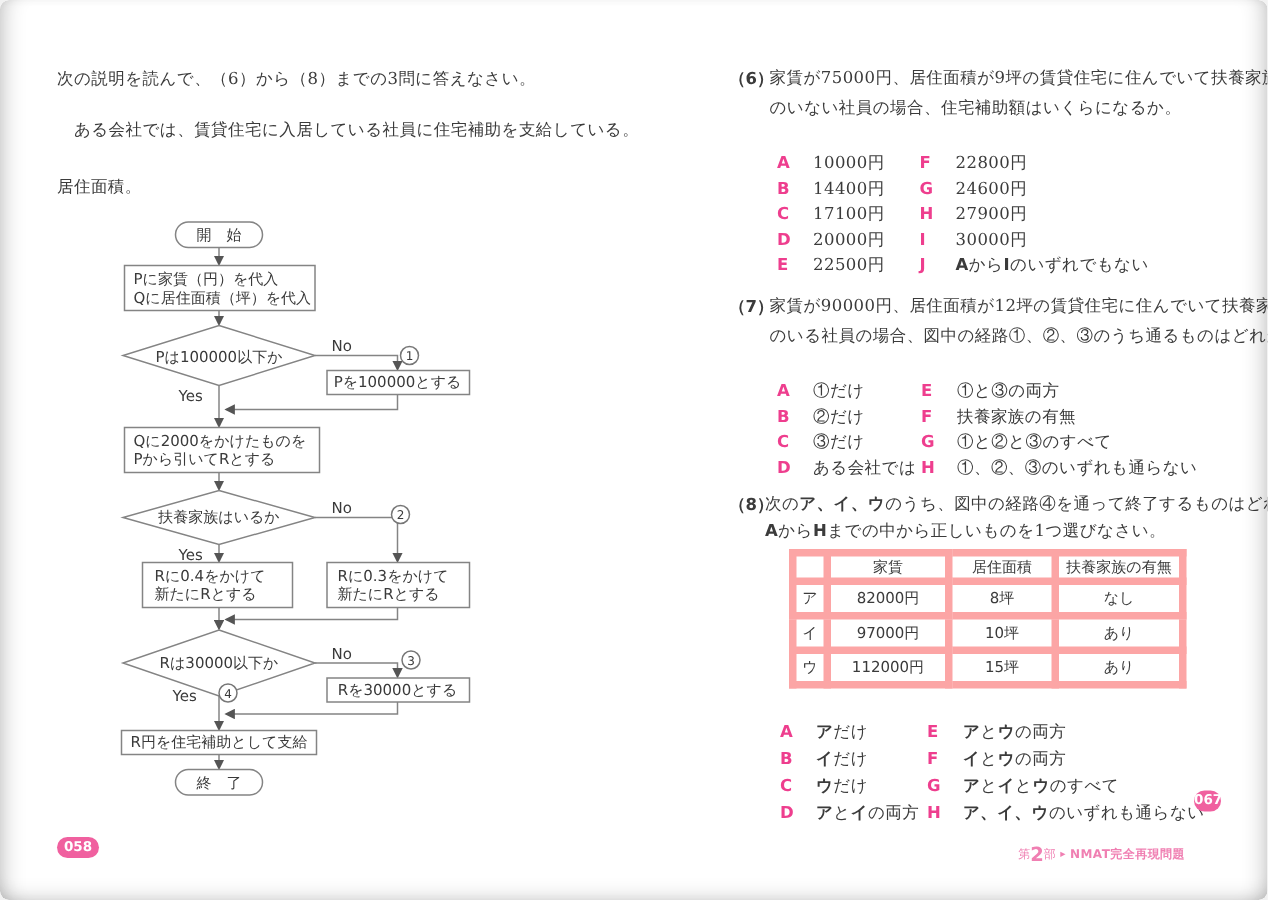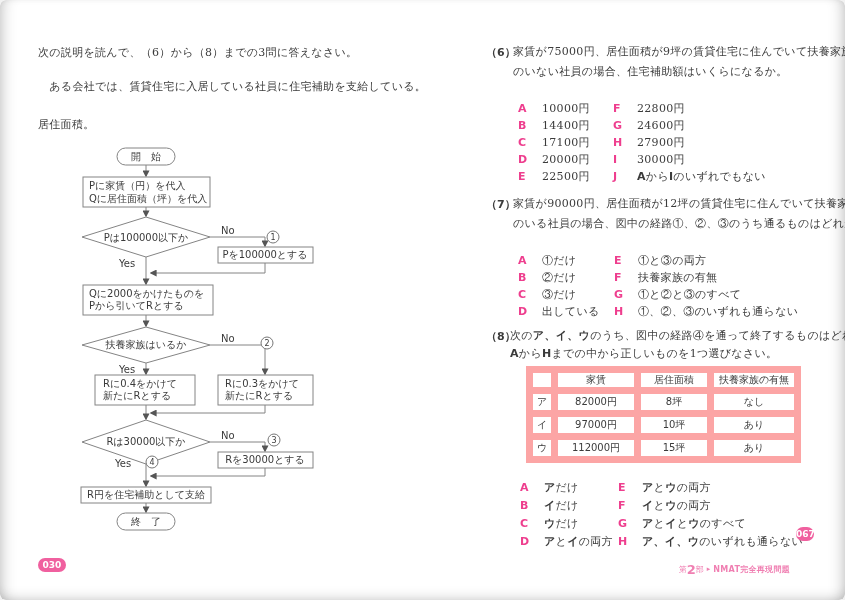--- a/index.html
+++ b/index.html
@@ -13,21 +13,21 @@
   .abs{position:absolute;white-space:nowrap;}
   .jp{font-size:11px;letter-spacing:.3px;line-height:13px;}
   .q-label{font-family:"DejaVu Sans",sans-serif;font-weight:bold;font-size:11px;}
   .bseg{font-family:"DejaVu Sans",sans-serif;font-weight:bold;}
   .opt{position:absolute;white-space:nowrap;}
   .olet{display:inline-block;width:24px;font-family:"DejaVu Sans",sans-serif;
         font-weight:bold;font-size:11px;color:#ee3e8e;}
   .oval{font-size:11px;letter-spacing:.3px;}
   table.qtable{border-collapse:collapse;font-family:"DejaVu Sans",sans-serif;
         font-size:10px;color:#3b3b3b;table-layout:fixed;}
-  table.qtable td,table.qtable th{border:7px solid #fca5a5;text-align:center;
+  table.qtable td,table.qtable th{border:5px solid #fca5a5;text-align:center;
         padding:0;font-weight:normal;}
   .pgbadge{position:absolute;background:#f0609f;color:#fff;
         font-family:"DejaVu Sans",sans-serif;font-weight:bold;font-size:9px;
         line-height:14px;height:14px;text-align:center;border-radius:7px;}
   .footerline{position:absolute;top:558px;left:600px;width:190px;text-align:right;
         color:#f07fb2;font-family:"DejaVu Sans",sans-serif;white-space:nowrap;}
   .f-small{font-size:8px;vertical-align:1px;}
   .f-num{font-size:13px;font-weight:bold;vertical-align:-1px;}
   .f-sep{font-size:7px;margin:0 3px;vertical-align:2px;}
   .f-title{font-size:8px;font-weight:bold;letter-spacing:.3px;vertical-align:1px;}
@@ -133,21 +133,21 @@
   <div class="opt" style="left:613px;top:148px"><span class="olet">I</span><span class="oval"><span>30000円</span></span></div>
   <div class="opt" style="left:613px;top:165px"><span class="olet">J</span><span class="oval"><span class="bseg">A</span><span>から</span><span class="bseg">I</span><span>のいずれでもない</span></span></div>
 
   <div class="abs q-label" style="left:486px;top:197px">（7）</div>
   <div class="abs jp" style="left:513px;top:197px"><span>家賃が90000円、居住面積が12坪の賃貸住宅に住んでいて扶養家族</span></div>
   <div class="abs jp" style="left:513px;top:217px"><span>のいる社員の場合、図中の経路①、②、③のうち通るものはどれか。</span></div>
 
   <div class="opt" style="left:518px;top:249px"><span class="olet">A</span><span class="oval"><span>①だけ</span></span></div>
   <div class="opt" style="left:518px;top:266px"><span class="olet">B</span><span class="oval"><span>②だけ</span></span></div>
   <div class="opt" style="left:518px;top:283px"><span class="olet">C</span><span class="oval"><span>③だけ</span></span></div>
-  <div class="opt" style="left:518px;top:300px"><span class="olet">D</span><span class="oval"><span>出している</span></span></div>
+  <div class="opt" style="left:518px;top:300px"><span class="olet">D</span><span class="oval"><span>ある会社では</span></span></div>
   <div class="opt" style="left:614px;top:249px"><span class="olet">E</span><span class="oval"><span>①と③の両方</span></span></div>
   <div class="opt" style="left:614px;top:266px"><span class="olet">F</span><span class="oval"><span>扶養家族の有無</span></span></div>
   <div class="opt" style="left:614px;top:283px"><span class="olet">G</span><span class="oval"><span>①と②と③のすべて</span></span></div>
   <div class="opt" style="left:614px;top:300px"><span class="olet">H</span><span class="oval"><span>①、②、③のいずれも通らない</span></span></div>
 
   <div class="abs q-label" style="left:486px;top:329px">（8）</div>
   <div class="abs jp" style="left:510px;top:329px"><span>次の</span><span class="bseg">ア、イ、ウ</span><span>のうち、図中の経路④を通って終了するものはどれか。</span></div>
   <div class="abs jp" style="left:510px;top:347px"><span class="bseg">A</span><span>から</span><span class="bseg">H</span><span>までの中から正しいものを1つ選びなさい。</span></div>
 
   <table class="qtable abs" style="left:526px;top:366px;width:240px">
@@ -181,21 +181,21 @@
 
   <div class="opt" style="left:520px;top:476px"><span class="olet">A</span><span class="oval"><span class="bseg">ア</span><span>だけ</span></span></div>
   <div class="opt" style="left:520px;top:494px"><span class="olet">B</span><span class="oval"><span class="bseg">イ</span><span>だけ</span></span></div>
   <div class="opt" style="left:520px;top:512px"><span class="olet">C</span><span class="oval"><span class="bseg">ウ</span><span>だけ</span></span></div>
   <div class="opt" style="left:520px;top:530px"><span class="olet">D</span><span class="oval"><span class="bseg">ア</span><span>と</span><span class="bseg">イ</span><span>の両方</span></span></div>
   <div class="opt" style="left:618px;top:476px"><span class="olet">E</span><span class="oval"><span class="bseg">ア</span><span>と</span><span class="bseg">ウ</span><span>の両方</span></span></div>
   <div class="opt" style="left:618px;top:494px"><span class="olet">F</span><span class="oval"><span class="bseg">イ</span><span>と</span><span class="bseg">ウ</span><span>の両方</span></span></div>
   <div class="opt" style="left:618px;top:530px"><span class="olet">H</span><span class="oval"><span class="bseg">ア、イ、ウ</span><span>のいずれも通らない</span></span></div>
   <div class="opt" style="left:618px;top:512px"><span class="olet">G</span><span class="oval"><span class="bseg">ア</span><span>と</span><span class="bseg">イ</span><span>と</span><span class="bseg">ウ</span><span>のすべて</span></span></div>
 
-  <div class="pgbadge" style="left:38px;top:558px;width:28px">030</div>
+  <div class="pgbadge" style="left:38px;top:558px;width:28px">058</div>
 
   <div class="footerline">
     <span class="f-small">第</span><span class="f-num">2</span><span class="f-small">部</span><span class="f-sep">▸</span><span class="f-title">NMAT完全再現問題</span>
   </div>
   <div class="pgbadge" style="left:796px;top:527px;width:18px">067</div>
 
   <div class="vignette"></div>
 </div>
 
 </body></html>

